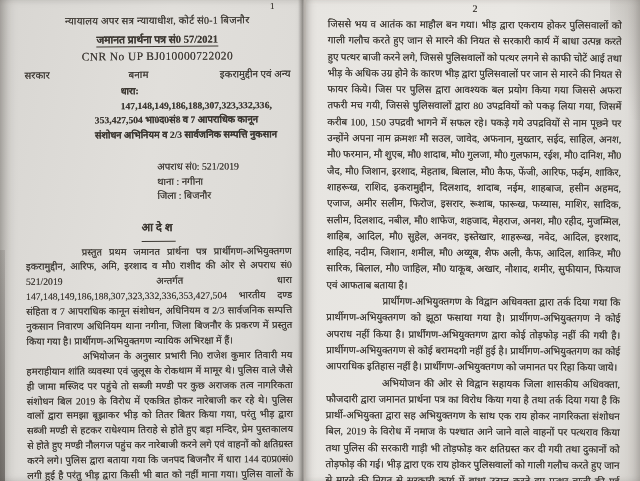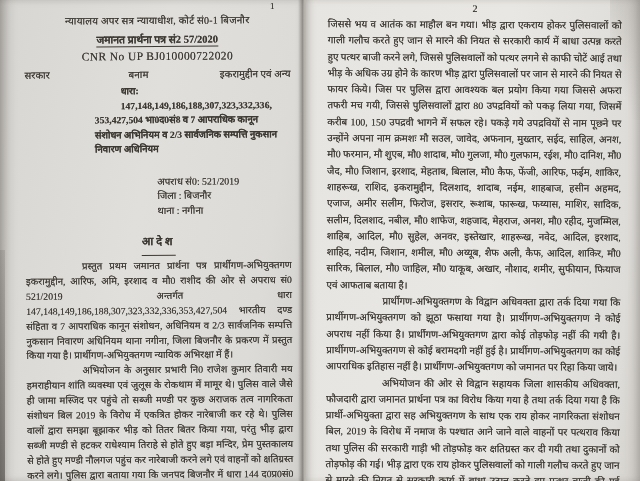--- a/index.html
+++ b/index.html
@@ -70,38 +70,37 @@
 <body>
 
 <div class="scan">
 
   <div class="page page1 ink">
     <div class="pageno1">1</div>
     <div class="edge-smudge"></div>
     <div class="inner1 tilt1">
       <div class="courtline">न्यायालय अपर सत्र न्यायाधीश, कोर्ट सं0-1 बिजनौर</div>
       <div class="doctitle">
-        <span>जमानत प्रार्थना पत्र सं2 57/2020</span>
+        <span>जमानत प्रार्थना पत्र सं0 57/2021</span>
       </div>
       <div class="cnr">CNR No UP BJ010000722020</div>
       <div class="party">
         <span class="p-left">सरकार</span>
         <span class="p-vs">बनाम</span>
         <span class="p-right">इकरामुद्दीन एवं अन्य</span>
       </div>
       <div class="charges">
         <div class="c1">धारा: 147,148,149,186,188,307,323,332,336,</div>
         <div>353,427,504 भा0द0सं8 व 7 आपराधिक कानून</div>
         <div>संशोधन अभिनियम व 2/3 सार्वजनिक सम्पत्ति नुकसान</div>
-        <div>निवारण अधिनियम</div>
       </div>
       <div class="meta">
         <div>अपराध सं0: 521/2019</div>
+        <div>थाना : नगीना</div>
         <div>जिला : बिजनौर</div>
-        <div>थाना : नगीना</div>
       </div>
       <div class="orderhead">
         <span>आदेश</span>
       </div>
       <p class="para">प्रस्तुत प्रथम जमानत प्रार्थना पत्र प्रार्थीगण-अभियुक्तगण इकरामुद्दीन, आरिफ, अमि, इरशाद व मौ0 राशीद की ओर से अपराध सं0 521/2019 अन्तर्गत धारा 147,148,149,186,188,307,323,332,336,353,427,504 भारतीय दण्ड संहिता व 7 आपराधिक कानून संशोधन, अधिनियम व 2/3 सार्वजनिक सम्पत्ति नुकसान निवारण अधिनियम थाना नगीना, जिला बिजनौर के प्रकरण में प्रस्तुत किया गया है। प्रार्थीगण-अभियुक्तगण न्यायिक अभिरक्षा में हैं।</p>
       <p class="para">अभियोजन के अनुसार प्रभारी नि0 राजेश कुमार तिवारी मय हमराहीयान शांति व्यवस्था एवं जुलूस के रोकथाम में मामूर थे। पुलिस वाले जैसे ही जामा मस्जिद पर पहुंचे तो सब्जी मण्डी पर कुछ अराजक तत्व नागरिकता संशोधन बिल 2019 के विरोध में एकत्रित होकर नारेबाजी कर रहे थे। पुलिस वालों द्वारा समझा बूझाकर भीड़ को तितर बितर किया गया, परंतु भीड़ द्वारा सब्जी मण्डी से हटकर राधेश्याम तिराहे से होते हुए बड़ा मन्दिर, प्रेम पुस्तकालय से होते हुए मण्डी नौलगज पहुंच कर नारेबाजी करने लगे एवं वाहनों को क्षतिग्रस्त करने लगे। पुलिस द्वारा बताया गया कि जनपद बिजनौर में धारा 144 द0प्र0सं0 लगी हुई है परंतु भीड़ द्वारा किसी भी बात को नहीं माना गया। पुलिस वालों के कम होने के कारण पुलिस द्वारा दूरभाषा से अन्य पुलिस वालों को बुलाया गया। पुलिस द्वारा फोर्स को तलब कर चीख कर नारे बाजी करती हुई भीड़ को समझाने का प्रयास किया गया परंतु भीड़ द्वारा उग्र होकर आने जाने वाले वाहनों पर पथराव किया जाने लगा तथा पुलिस की सरकारी गाड़ी भी तोड़फोड़ कर क्षतिग्रस्त कर दी गयी तथा दुकानों को तोड़फोड़ करने लगे</p>
     </div>
   </div>
 
   <div class="seam"></div>

